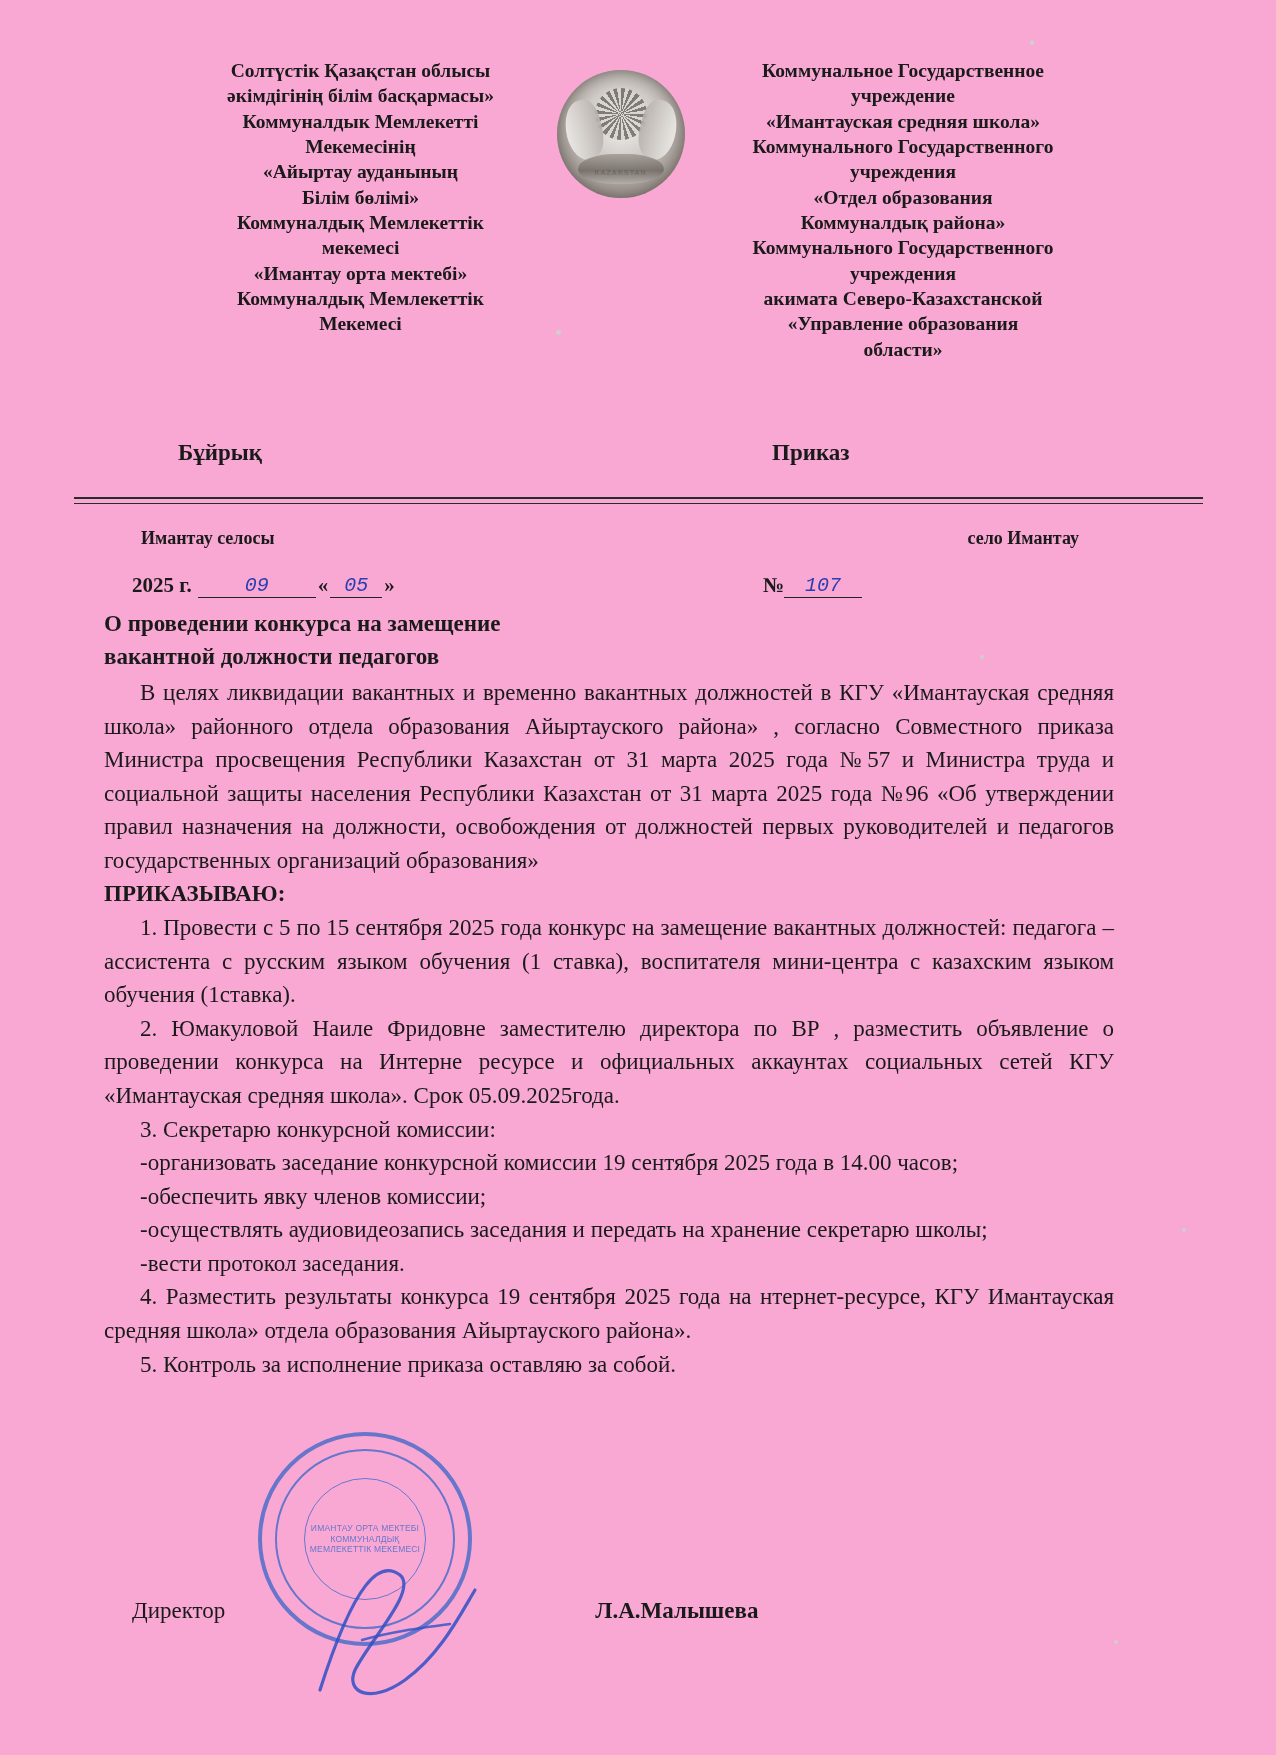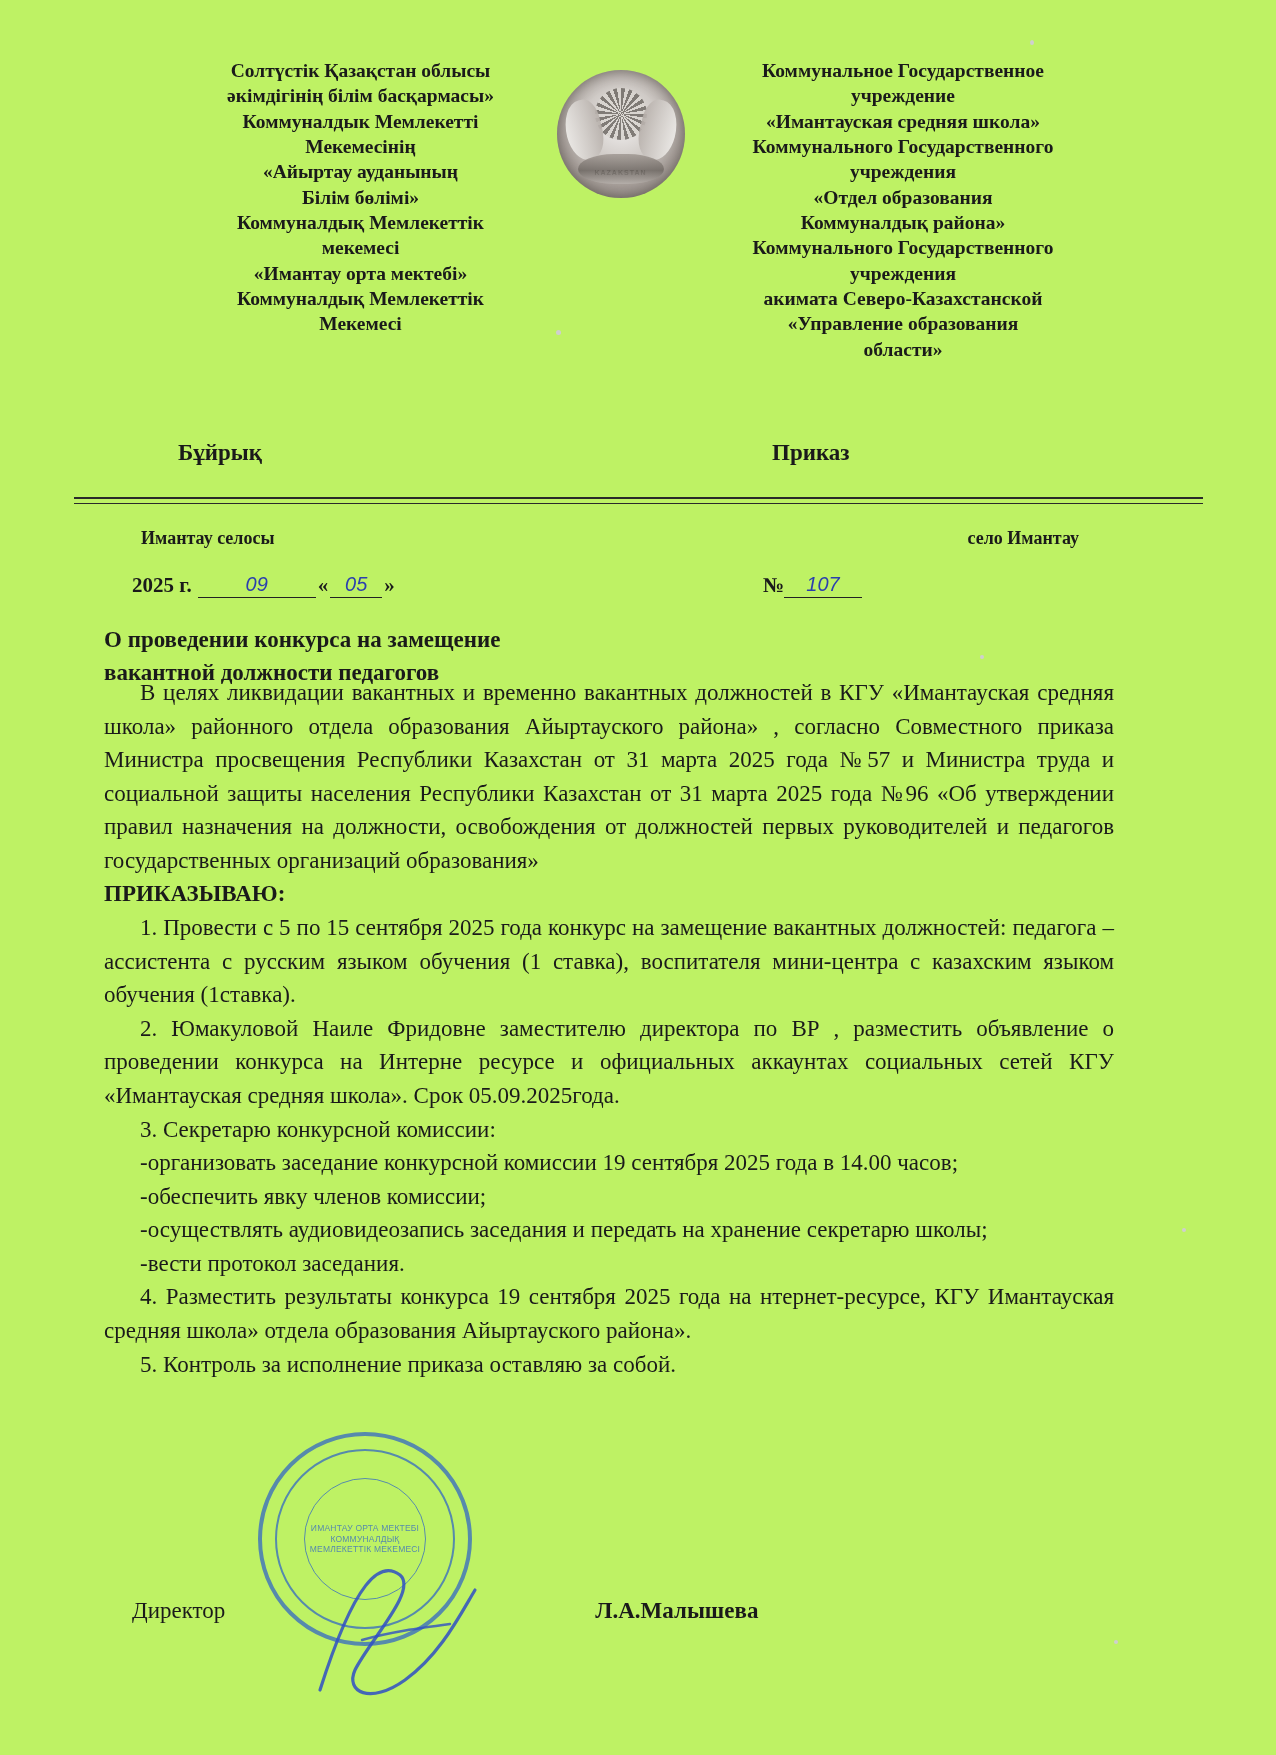--- a/index.html
+++ b/index.html
@@ -11,21 +11,21 @@
     width: 1276px;
     height: 1755px;
     position: relative;
     font-family: "Liberation Serif", serif;
     color: #1a1a1a;
     overflow: hidden;
   }
   .page {
     position: absolute;
     inset: 0;
-    background: #bef264;
+    background: #f9a8d4;
   }
   
   .header {
     position: absolute;
     top: 58px;
     left: 0;
     width: 100%;
     display: flex;
     justify-content: center;
     align-items: flex-start;
@@ -148,21 +148,21 @@
     top: 572px;
     left: 132px;
     width: 1060px;
     font-size: 21px;
     font-weight: bold;
     display: flex;
     align-items: flex-end;
   }
   .dateline .year { margin-right: 6px; text-align: right; }
   .ms {
-    font-family: Liberation Sans, sans-serif;
+    font-family: Liberation Mono, monospace;
     font-style: italic;
     color: #2b3fae;
     font-weight: normal;
     font-size: 20px;
   }
   .blank {
     display: inline-block;
     border-bottom: 1.6px solid #222;
     text-align: center;
   }
@@ -173,21 +173,20 @@
   .dateline .numwrap { margin-left: auto; padding-right: 330px; display: flex; align-items: flex-end; }
   
   .subject {
     position: absolute;
     top: 608px;
     left: 104px;
     width: 700px;
     font-weight: bold;
     font-size: 23px;
     line-height: 1.42;
-    margin-top: 16px;
   }
   
   .body {
     position: absolute;
     top: 676px;
     left: 104px;
     width: 1010px;
     font-size: 23px;
     line-height: 1.46;
     text-align: justify;

